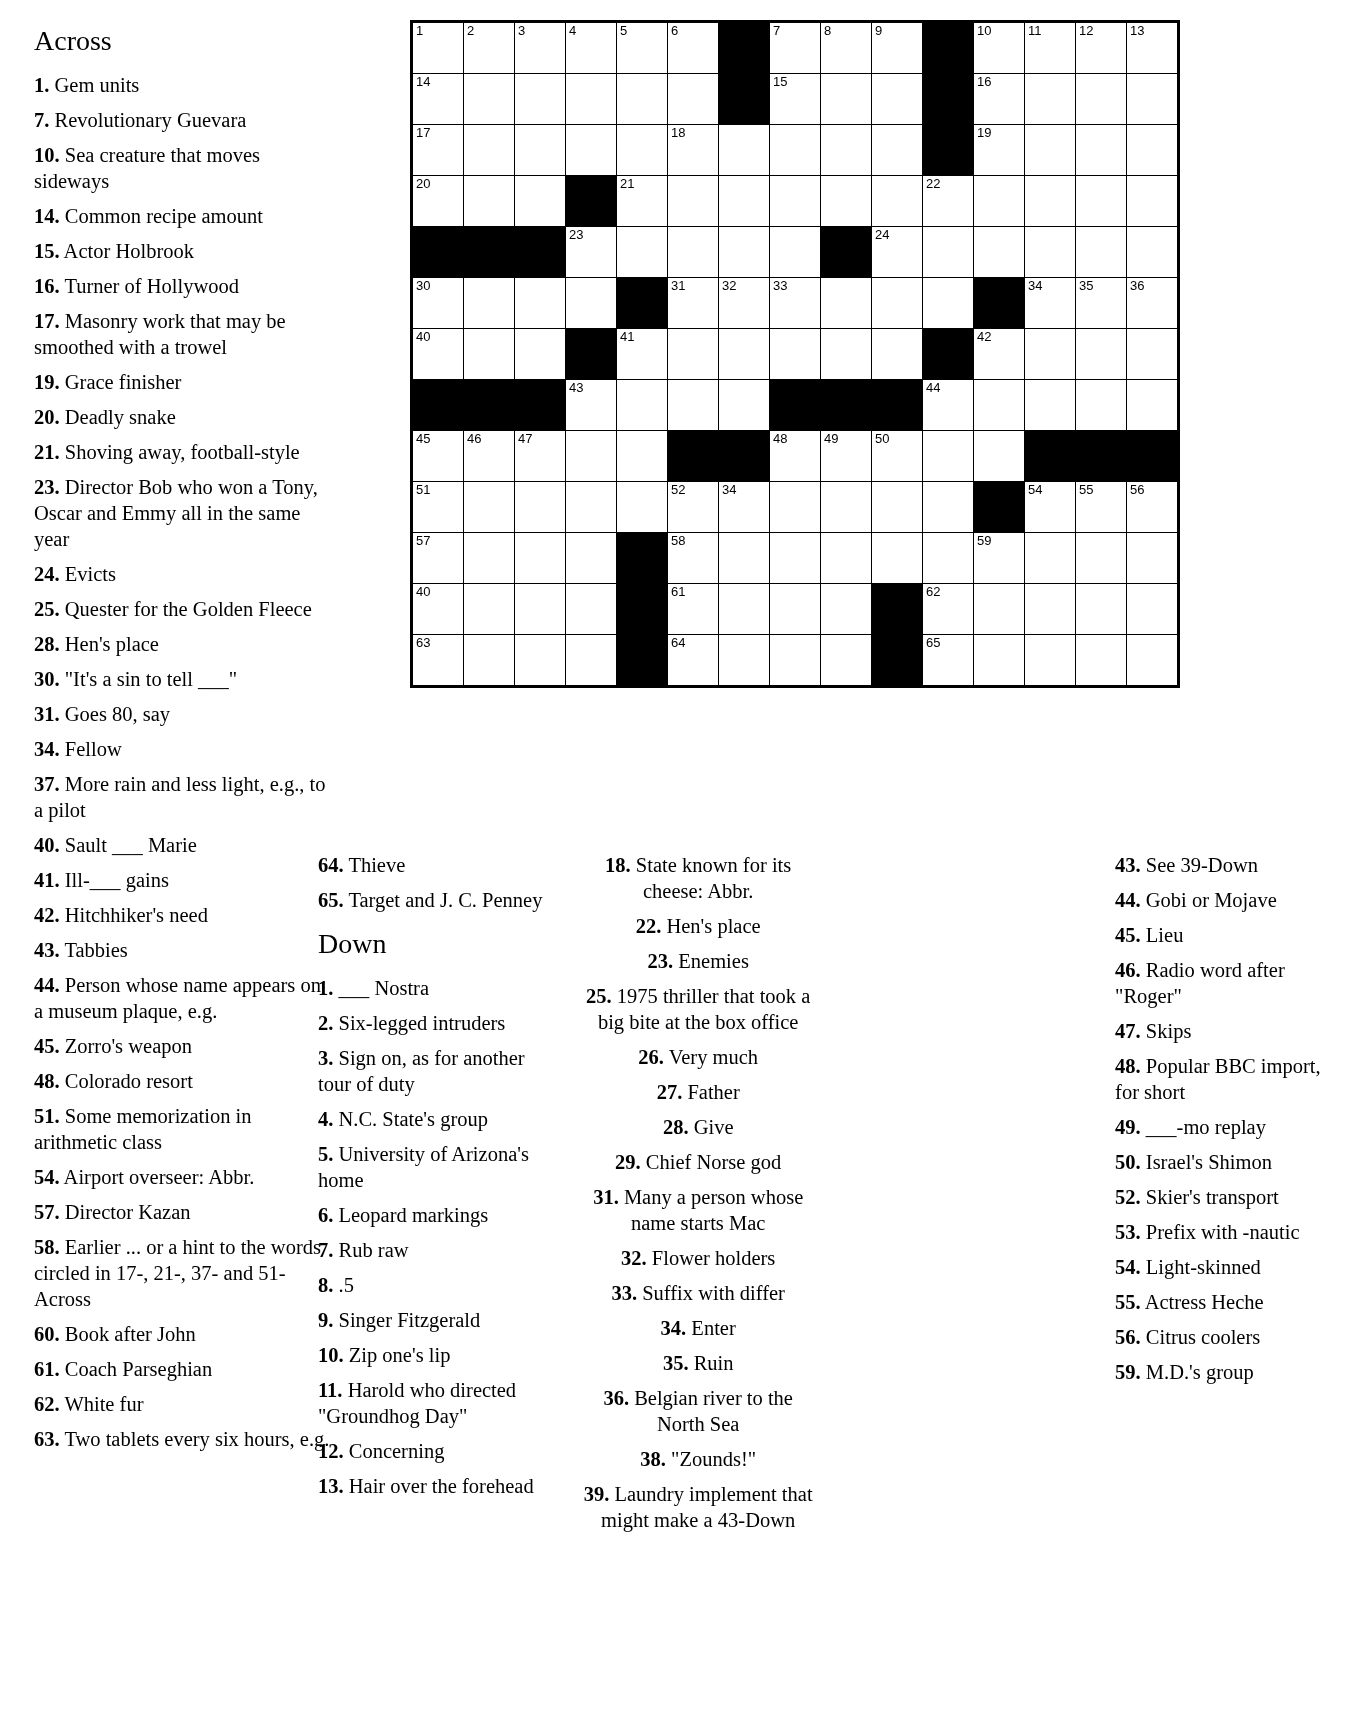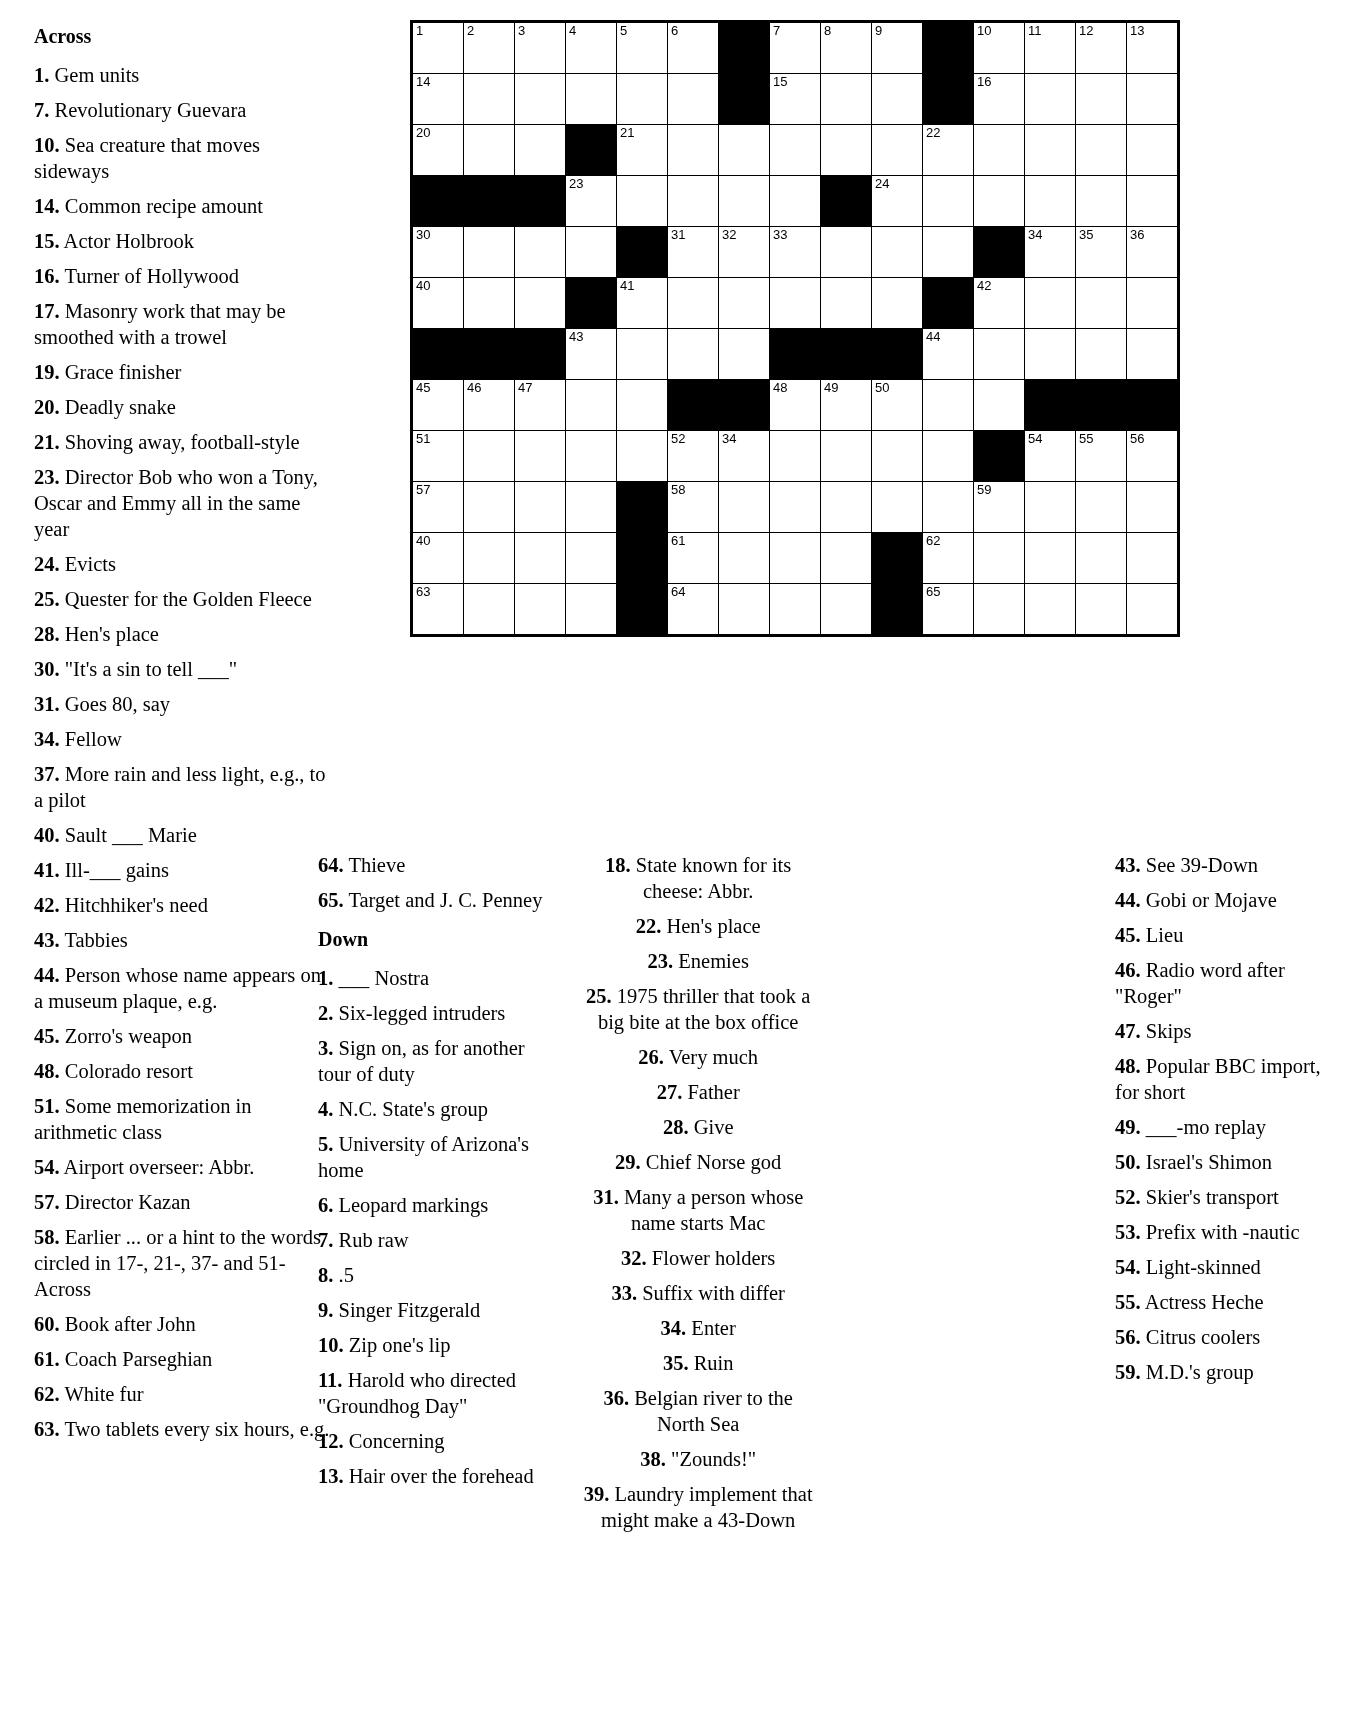--- a/index.html
+++ b/index.html
@@ -50,22 +50,22 @@
   .bcol {
     width: 276px;
     padding-right: 14px;
   }
   .bcol.col2 { width: 286px; text-align: center; }
   .bcol.col3 { width: 284px; }
   .bcol.col4 { width: 250px; }
 
   
   .section-head {
-    font-size: 20px;
-    font-weight: bold;
+    font-size: 28px;
+    font-weight: normal;
     margin: 0 0 14px 0;
     line-height: 1.2;
   }
   .section-head.down-head {
     margin-top: 14px;
   }
   .clue {
     font-size: 20.5px;
     line-height: 26px;
     margin-bottom: 9px;
@@ -210,20 +210,43 @@
             <td class="black"></td>
             <td>
               <span class="cnum">16</span>
             </td>
             <td></td>
             <td></td>
             <td></td>
           </tr>
           <tr>
             <td>
+              <span class="cnum">17</span>
+            </td>
+            <td></td>
+            <td></td>
+            <td></td>
+            <td></td>
+            <td>
+              <span class="cnum">18</span>
+            </td>
+            <td></td>
+            <td></td>
+            <td></td>
+            <td></td>
+            <td class="black"></td>
+            <td>
+              <span class="cnum">19</span>
+            </td>
+            <td></td>
+            <td></td>
+            <td></td>
+          </tr>
+          <tr>
+            <td>
               <span class="cnum">20</span>
             </td>
             <td></td>
             <td></td>
             <td class="black"></td>
             <td>
               <span class="cnum">21</span>
             </td>
             <td></td>
             <td></td>

